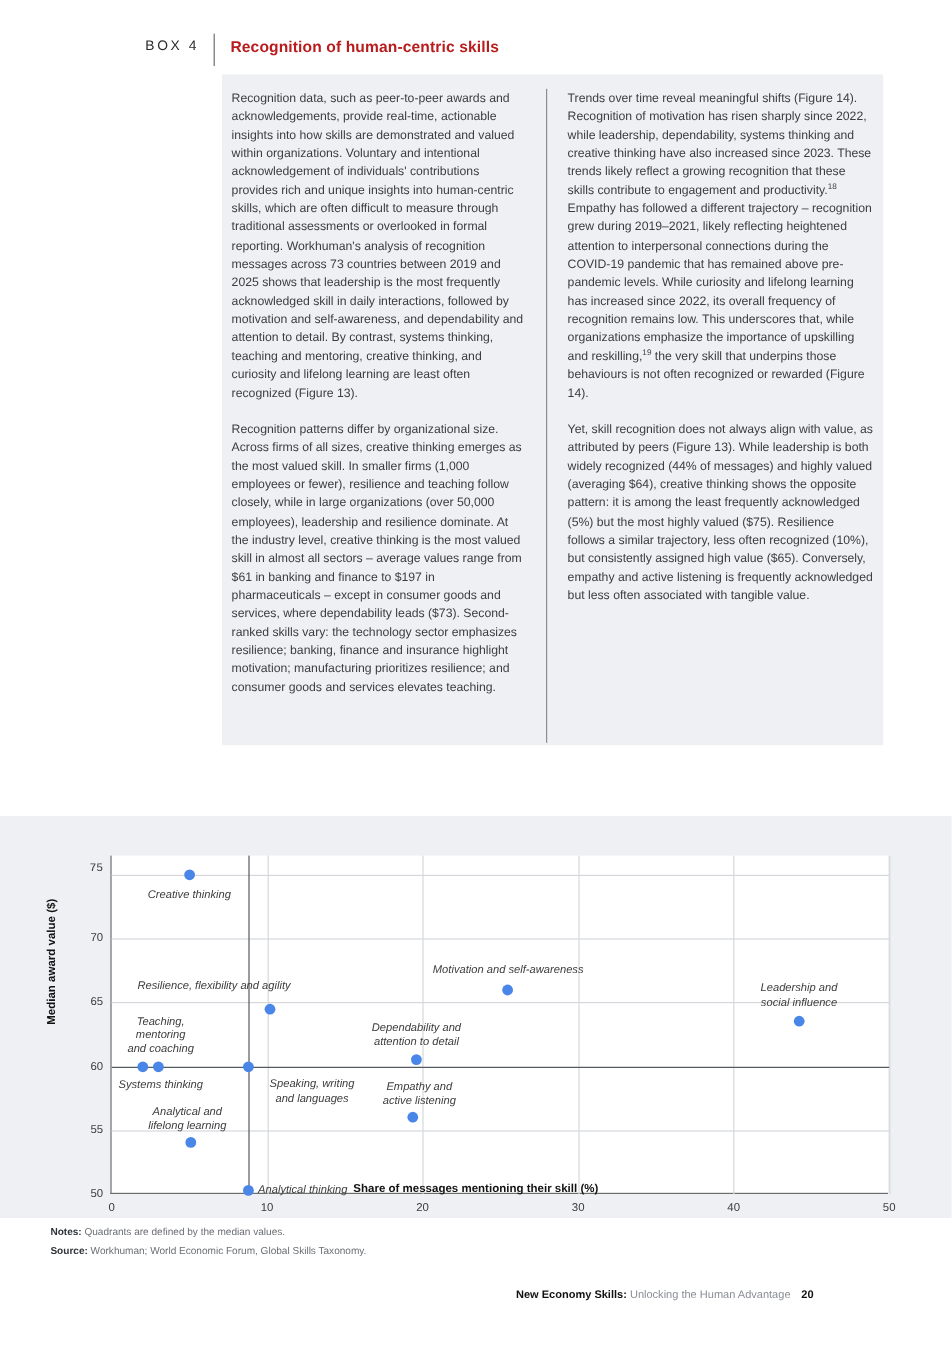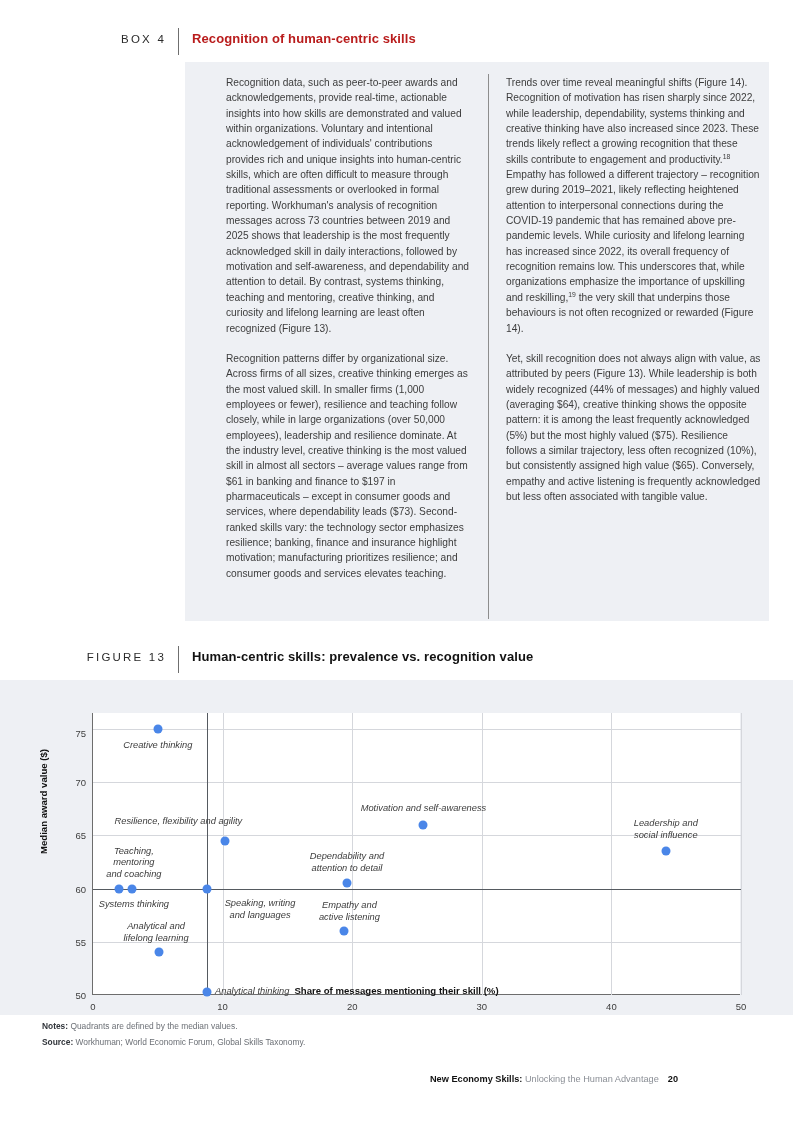--- a/index.html
+++ b/index.html
@@ -25,21 +25,20 @@
   .box-title{
     padding-left:13px;font-size:13px;font-weight:bold;color:#b91c1c;
     line-height:18px;letter-spacing:0.1px;
   }
 
   
   .box-body{
     position:absolute;left:185px;top:62px;width:551px;height:559px;
     background:#eef0f4;
     display:flex;
-    padding-left:33px;
   }
   .col{
     font-size:10.2px;line-height:15.35px;color:#3c3c3c;
     box-sizing:border-box;
   }
   .col p{margin:0 0 15px 0;}
   .col-left{width:270px;padding:13px 17px 0 8px;}
   .col-div{width:1px;background:#8d8d8d;margin:12px 0 65px 0;height:545px;}
   .col-right{width:280px;padding:13px 8px 0 17px;}
   sup{font-size:6.8px;vertical-align:super;line-height:0;}
@@ -136,40 +135,35 @@
       <p>Recognition data, such as peer-to-peer awards and acknowledgements, provide real-time, actionable insights into how skills are demonstrated and valued within organizations. Voluntary and intentional acknowledgement of individuals' contributions provides rich and unique insights into human-centric skills, which are often difficult to measure through traditional assessments or overlooked in formal reporting. Workhuman's analysis of recognition messages across 73 countries between 2019 and 2025 shows that leadership is the most frequently acknowledged skill in daily interactions, followed by motivation and self-awareness, and dependability and attention to detail. By contrast, systems thinking, teaching and mentoring, creative thinking, and curiosity and lifelong learning are least often recognized (Figure 13).</p>
       <p>Recognition patterns differ by organizational size. Across firms of all sizes, creative thinking emerges as the most valued skill. In smaller firms (1,000 employees or fewer), resilience and teaching follow closely, while in large organizations (over 50,000 employees), leadership and resilience dominate. At the industry level, creative thinking is the most valued skill in almost all sectors – average values range from $61 in banking and finance to $197 in pharmaceuticals – except in consumer goods and services, where dependability leads ($73). Second-ranked skills vary: the technology sector emphasizes resilience; banking, finance and insurance highlight motivation; manufacturing prioritizes resilience; and consumer goods and services elevates teaching.</p>
     </div>
     <div class="col-div"></div>
     <div class="col col-right">
       <p><span>Trends over time reveal meaningful shifts (Figure 14). Recognition of motivation has risen sharply since 2022, while leadership, dependability, systems thinking and creative thinking have also increased since 2023. These trends likely reflect a growing recognition that these skills contribute to engagement and productivity.</span><sup>18</sup><span> Empathy has followed a different trajectory – recognition grew during 2019–2021, likely reflecting heightened attention to interpersonal connections during the COVID-19 pandemic that has remained above pre-pandemic levels. While curiosity and lifelong learning has increased since 2022, its overall frequency of recognition remains low. This underscores that, while organizations emphasize the importance of upskilling and reskilling,</span><sup>19</sup><span> the very skill that underpins those behaviours is not often recognized or rewarded (Figure 14).</span></p>
       <p>Yet, skill recognition does not always align with value, as attributed by peers (Figure 13). While leadership is both widely recognized (44% of messages) and highly valued (averaging $64), creative thinking shows the opposite pattern: it is among the least frequently acknowledged (5%) but the most highly valued ($75). Resilience follows a similar trajectory, less often recognized (10%), but consistently assigned high value ($65). Conversely, empathy and active listening is frequently acknowledged but less often associated with tangible value.</p>
     </div>
   </div>
 
-  <div class="fig-header">
-    <div class="fig-label">FIGURE 13</div>
-    <div class="hdr-rule"></div>
-    <div class="fig-title">Human-centric skills: prevalence vs. recognition value</div>
-  </div>
 
   <div class="chart-panel">
     <div class="ylabel">Median award value ($)</div>
     <div class="plot-area" id="plot">
         <div class="ytick" style="top: 282px;">50</div>
         <div class="gridline-h" style="top: 228.792px;"></div>
         <div class="ytick" style="top: 228.792px;">55</div>
         <div class="gridline-h" style="top: 175.585px;"></div>
         <div class="ytick" style="top: 175.585px;">60</div>
         <div class="gridline-h" style="top: 122.377px;"></div>
         <div class="ytick" style="top: 122.377px;">65</div>
         <div class="gridline-h" style="top: 69.1698px;"></div>
         <div class="ytick" style="top: 69.1698px;">70</div>
         <div class="gridline-h" style="top: 15.9623px;"></div>
-        <div class="ytick" style="top: 20px;">75</div>
+        <div class="ytick" style="top: 10px; font-family: Liberation Mono, monospace;">75</div>
         <div class="xtick" style="left: 0px;">0</div>
         <div class="gridline-v" style="left: 129.6px;"></div>
         <div class="xtick" style="left: 129.6px;">10</div>
         <div class="gridline-v" style="left: 259.2px;"></div>
         <div class="xtick" style="left: 259.2px;">20</div>
         <div class="gridline-v" style="left: 388.8px;"></div>
         <div class="xtick" style="left: 388.8px;">30</div>
         <div class="gridline-v" style="left: 518.4px;"></div>
         <div class="xtick" style="left: 518.4px;">40</div>
         <div class="gridline-v" style="left: 648px;"></div>

